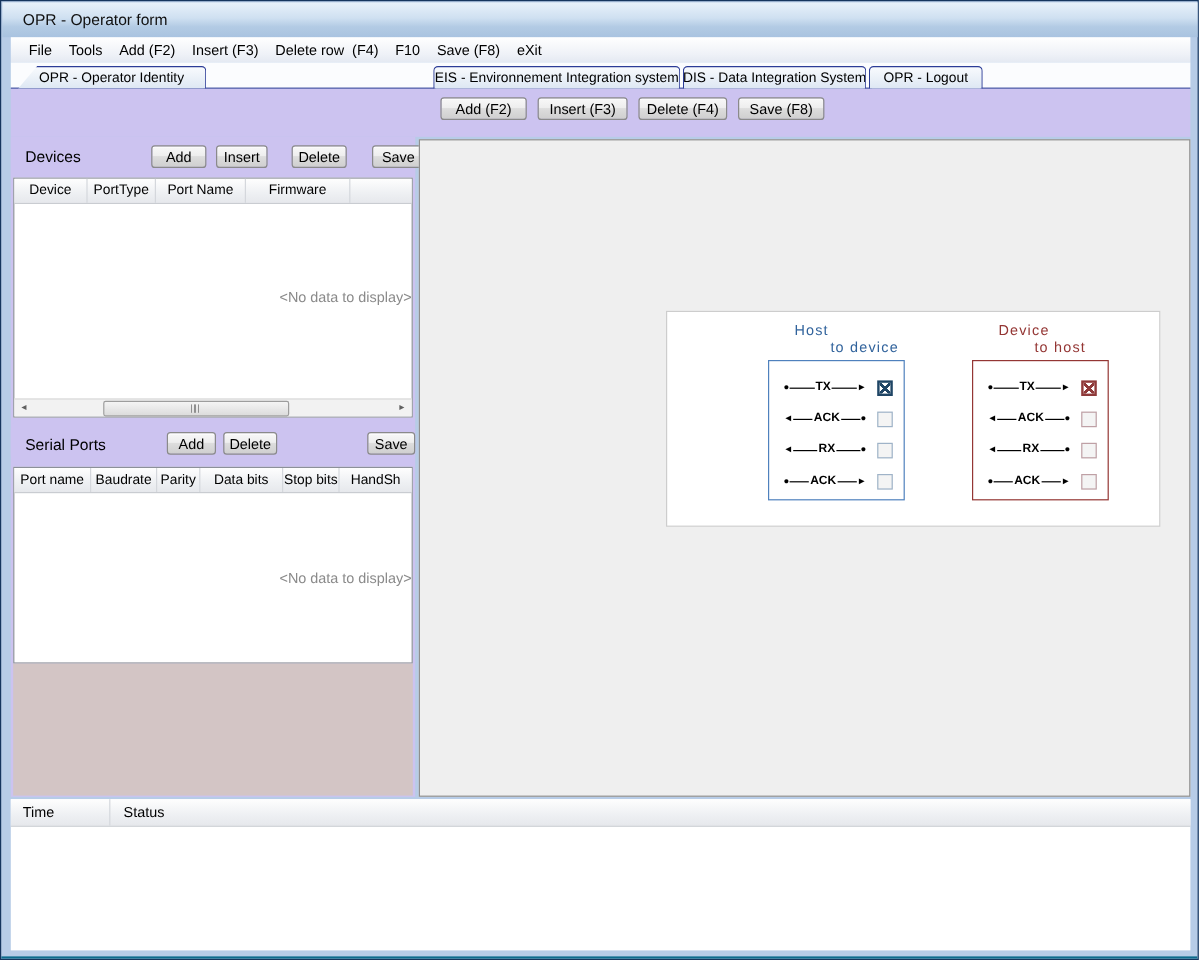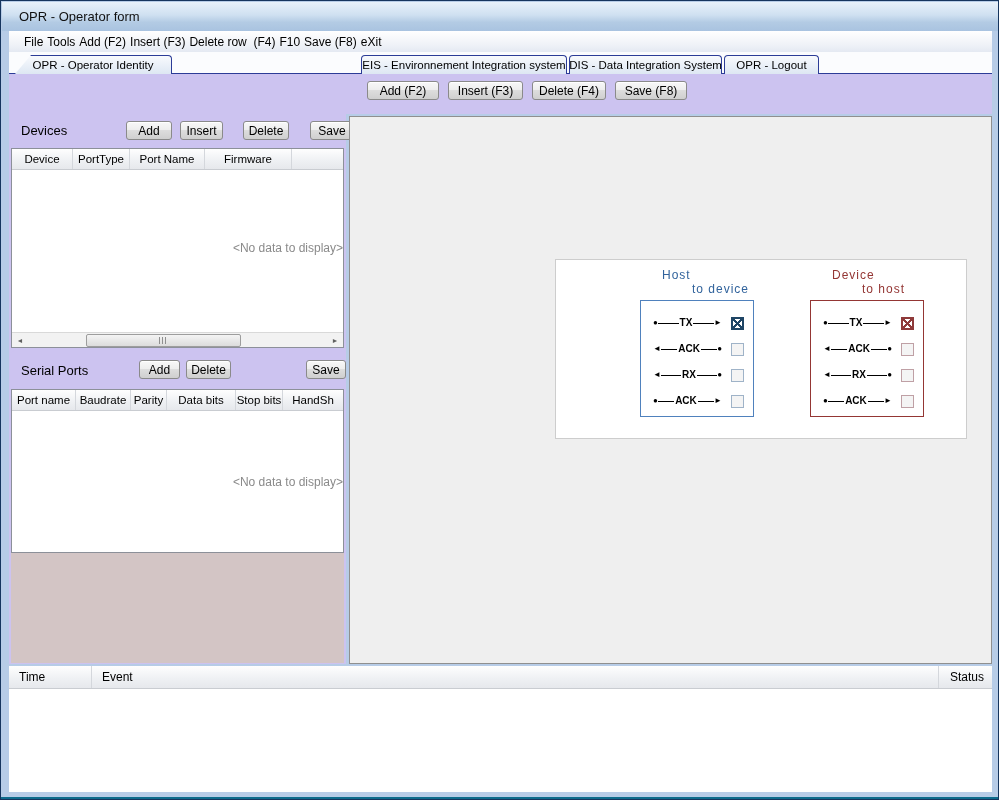--- a/index.html
+++ b/index.html
@@ -9,21 +9,21 @@
 
   
   #titlebar { position:absolute; left:1px; top:1px; width:997px; height:29px;
     background:linear-gradient(#e8f1fa, #cfe0f1 45%, #b3cbe4 70%, #a9c3e0);
     display:flex; align-items:center; }
   #titlebar .title { margin-left:17px; font-size:13px; color:#111; }
 
   
   #menubar { position:absolute; left:8px; top:30px; width:983px; height:21px;
     background:linear-gradient(#ffffff,#eef1f7 70%, #e4e9f2);
-    display:flex; align-items:center; gap:4px; padding-left:15px; }
+    display:flex; align-items:center; gap:14px; padding-left:15px; }
   .menu-item { font-size:12px; color:#000; cursor:default; white-space:pre; }
 
   
   #tabbar { position:absolute; left:8px; top:51px; width:983px; height:22px;
     background:#fbfcfe; border-bottom:1px solid #2c3c97; }
   .tab { position:absolute; top:3px; height:19px; border:1px solid #2c3c97; border-bottom:none;
     border-radius:4px 4px 0 0; background:linear-gradient(#f8fafd,#dde7f3);
     font-size:11.5px; color:#000; display:flex; align-items:center; justify-content:center;
     white-space:nowrap; overflow:hidden; }
   .tab.active { top:1px; height:21px; background:#ffffff; z-index:3; }
@@ -305,19 +305,18 @@
           </div>
         </div>
       </div>
 
     </div>
   </div>
 
   <div id="event-table">
     <div class="grid-header">
       <span class="gh-cell" style="width:83px">Time</span>
-      <span class="gh-cell" style="flex:1">Event</span>
       <span class="gh-cell gh-status" style="width:53px">Status</span>
     </div>
   </div>
 
   <div id="frame-bottom-line"></div>
 </div>
 
 </body></html>

